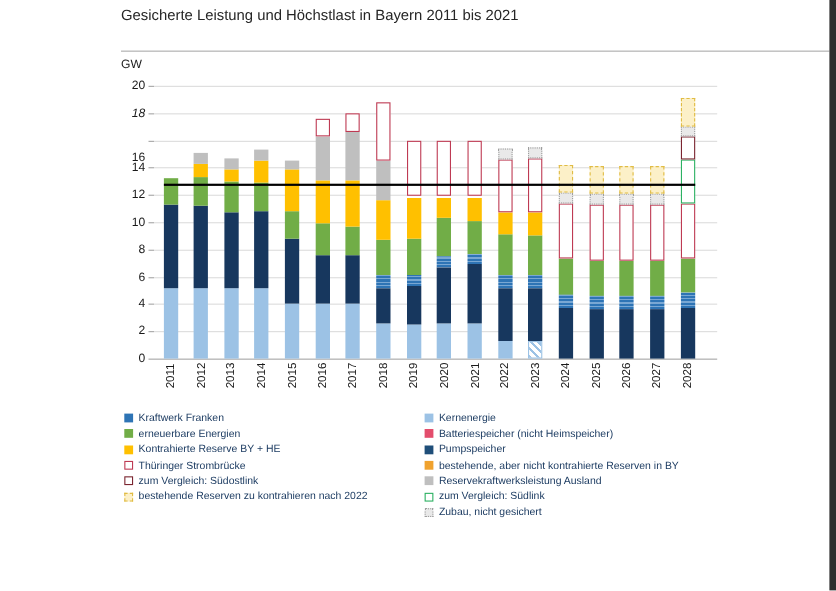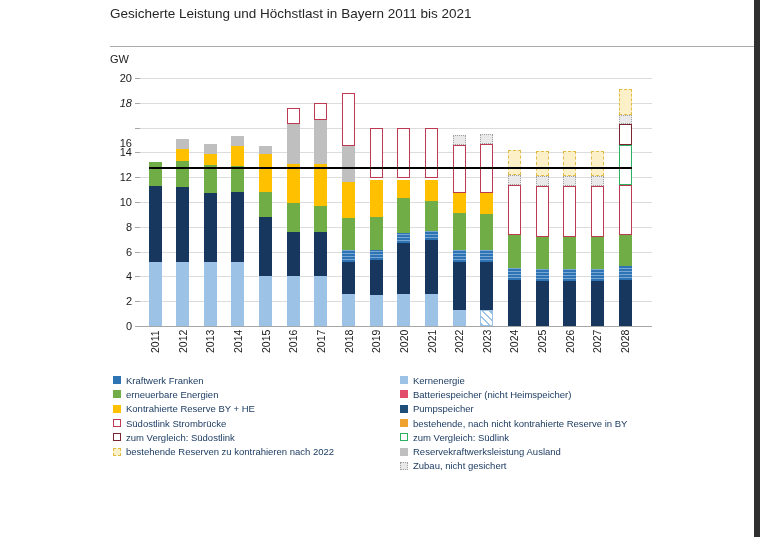--- a/index.html
+++ b/index.html
@@ -206,56 +206,56 @@
       <div class="legend-item">
         <span class="legend-swatch" style="background: rgb(113, 173, 71);"></span>
         <span class="legend-label">erneuerbare Energien</span>
       </div>
       <div class="legend-item">
         <span class="legend-swatch" style="background: rgb(255, 192, 0);"></span>
         <span class="legend-label">Kontrahierte Reserve BY + HE</span>
       </div>
       <div class="legend-item">
         <span class="legend-swatch" style="background: rgb(255, 255, 255); border: 1.5px solid rgb(190, 58, 83);"></span>
-        <span class="legend-label">Südostlink Strombrücke</span>
+        <span class="legend-label">Thüringer Strombrücke</span>
       </div>
       <div class="legend-item">
         <span class="legend-swatch" style="background: rgb(255, 255, 255); border: 1.5px solid rgb(123, 37, 48);"></span>
         <span class="legend-label">zum Vergleich: Südostlink</span>
       </div>
       <div class="legend-item">
         <span class="legend-swatch" style="background: rgb(252, 240, 200); border: 1.5px dashed rgb(224, 188, 69);"></span>
         <span class="legend-label">bestehende Reserven zu kontrahieren nach 2022</span>
       </div>
     </div>
-  <div class="legend-col" id="legend-right" style="left:400px;">
+  <div class="legend-col" id="legend-right" style="left:386px;">
       <div class="legend-item">
         <span class="legend-swatch" style="background: rgb(156, 194, 229);"></span>
         <span class="legend-label">Kernenergie</span>
       </div>
       <div class="legend-item">
         <span class="legend-swatch" style="background: rgb(227, 77, 108);"></span>
         <span class="legend-label">Batteriespeicher (nicht Heimspeicher)</span>
       </div>
       <div class="legend-item">
         <span class="legend-swatch" style="background: rgb(31, 78, 121);"></span>
         <span class="legend-label">Pumpspeicher</span>
       </div>
       <div class="legend-item">
         <span class="legend-swatch" style="background: rgb(240, 162, 46);"></span>
-        <span class="legend-label">bestehende, nach nicht kontrahierte Reserve in BY</span>
+        <span class="legend-label">bestehende, aber nicht kontrahierte Reserven in BY</span>
+      </div>
+      <div class="legend-item">
+        <span class="legend-swatch" style="background: rgb(191, 191, 191);"></span>
+        <span class="legend-label">Reservekraftwerksleistung Ausland</span>
       </div>
       <div class="legend-item">
         <span class="legend-swatch" style="background: rgb(255, 255, 255); border: 1.5px solid rgb(44, 177, 98);"></span>
         <span class="legend-label">zum Vergleich: Südlink</span>
       </div>
       <div class="legend-item">
-        <span class="legend-swatch" style="background: rgb(191, 191, 191);"></span>
-        <span class="legend-label">Reservekraftwerksleistung Ausland</span>
-      </div>
-      <div class="legend-item">
         <span class="legend-swatch" style="background: rgb(233, 233, 233); border: 1px dotted rgb(158, 158, 158);"></span>
         <span class="legend-label">Zubau, nicht gesichert</span>
       </div>
     </div>
 
   <div class="right-edge"></div>
 </div>
 
 </body></html>

